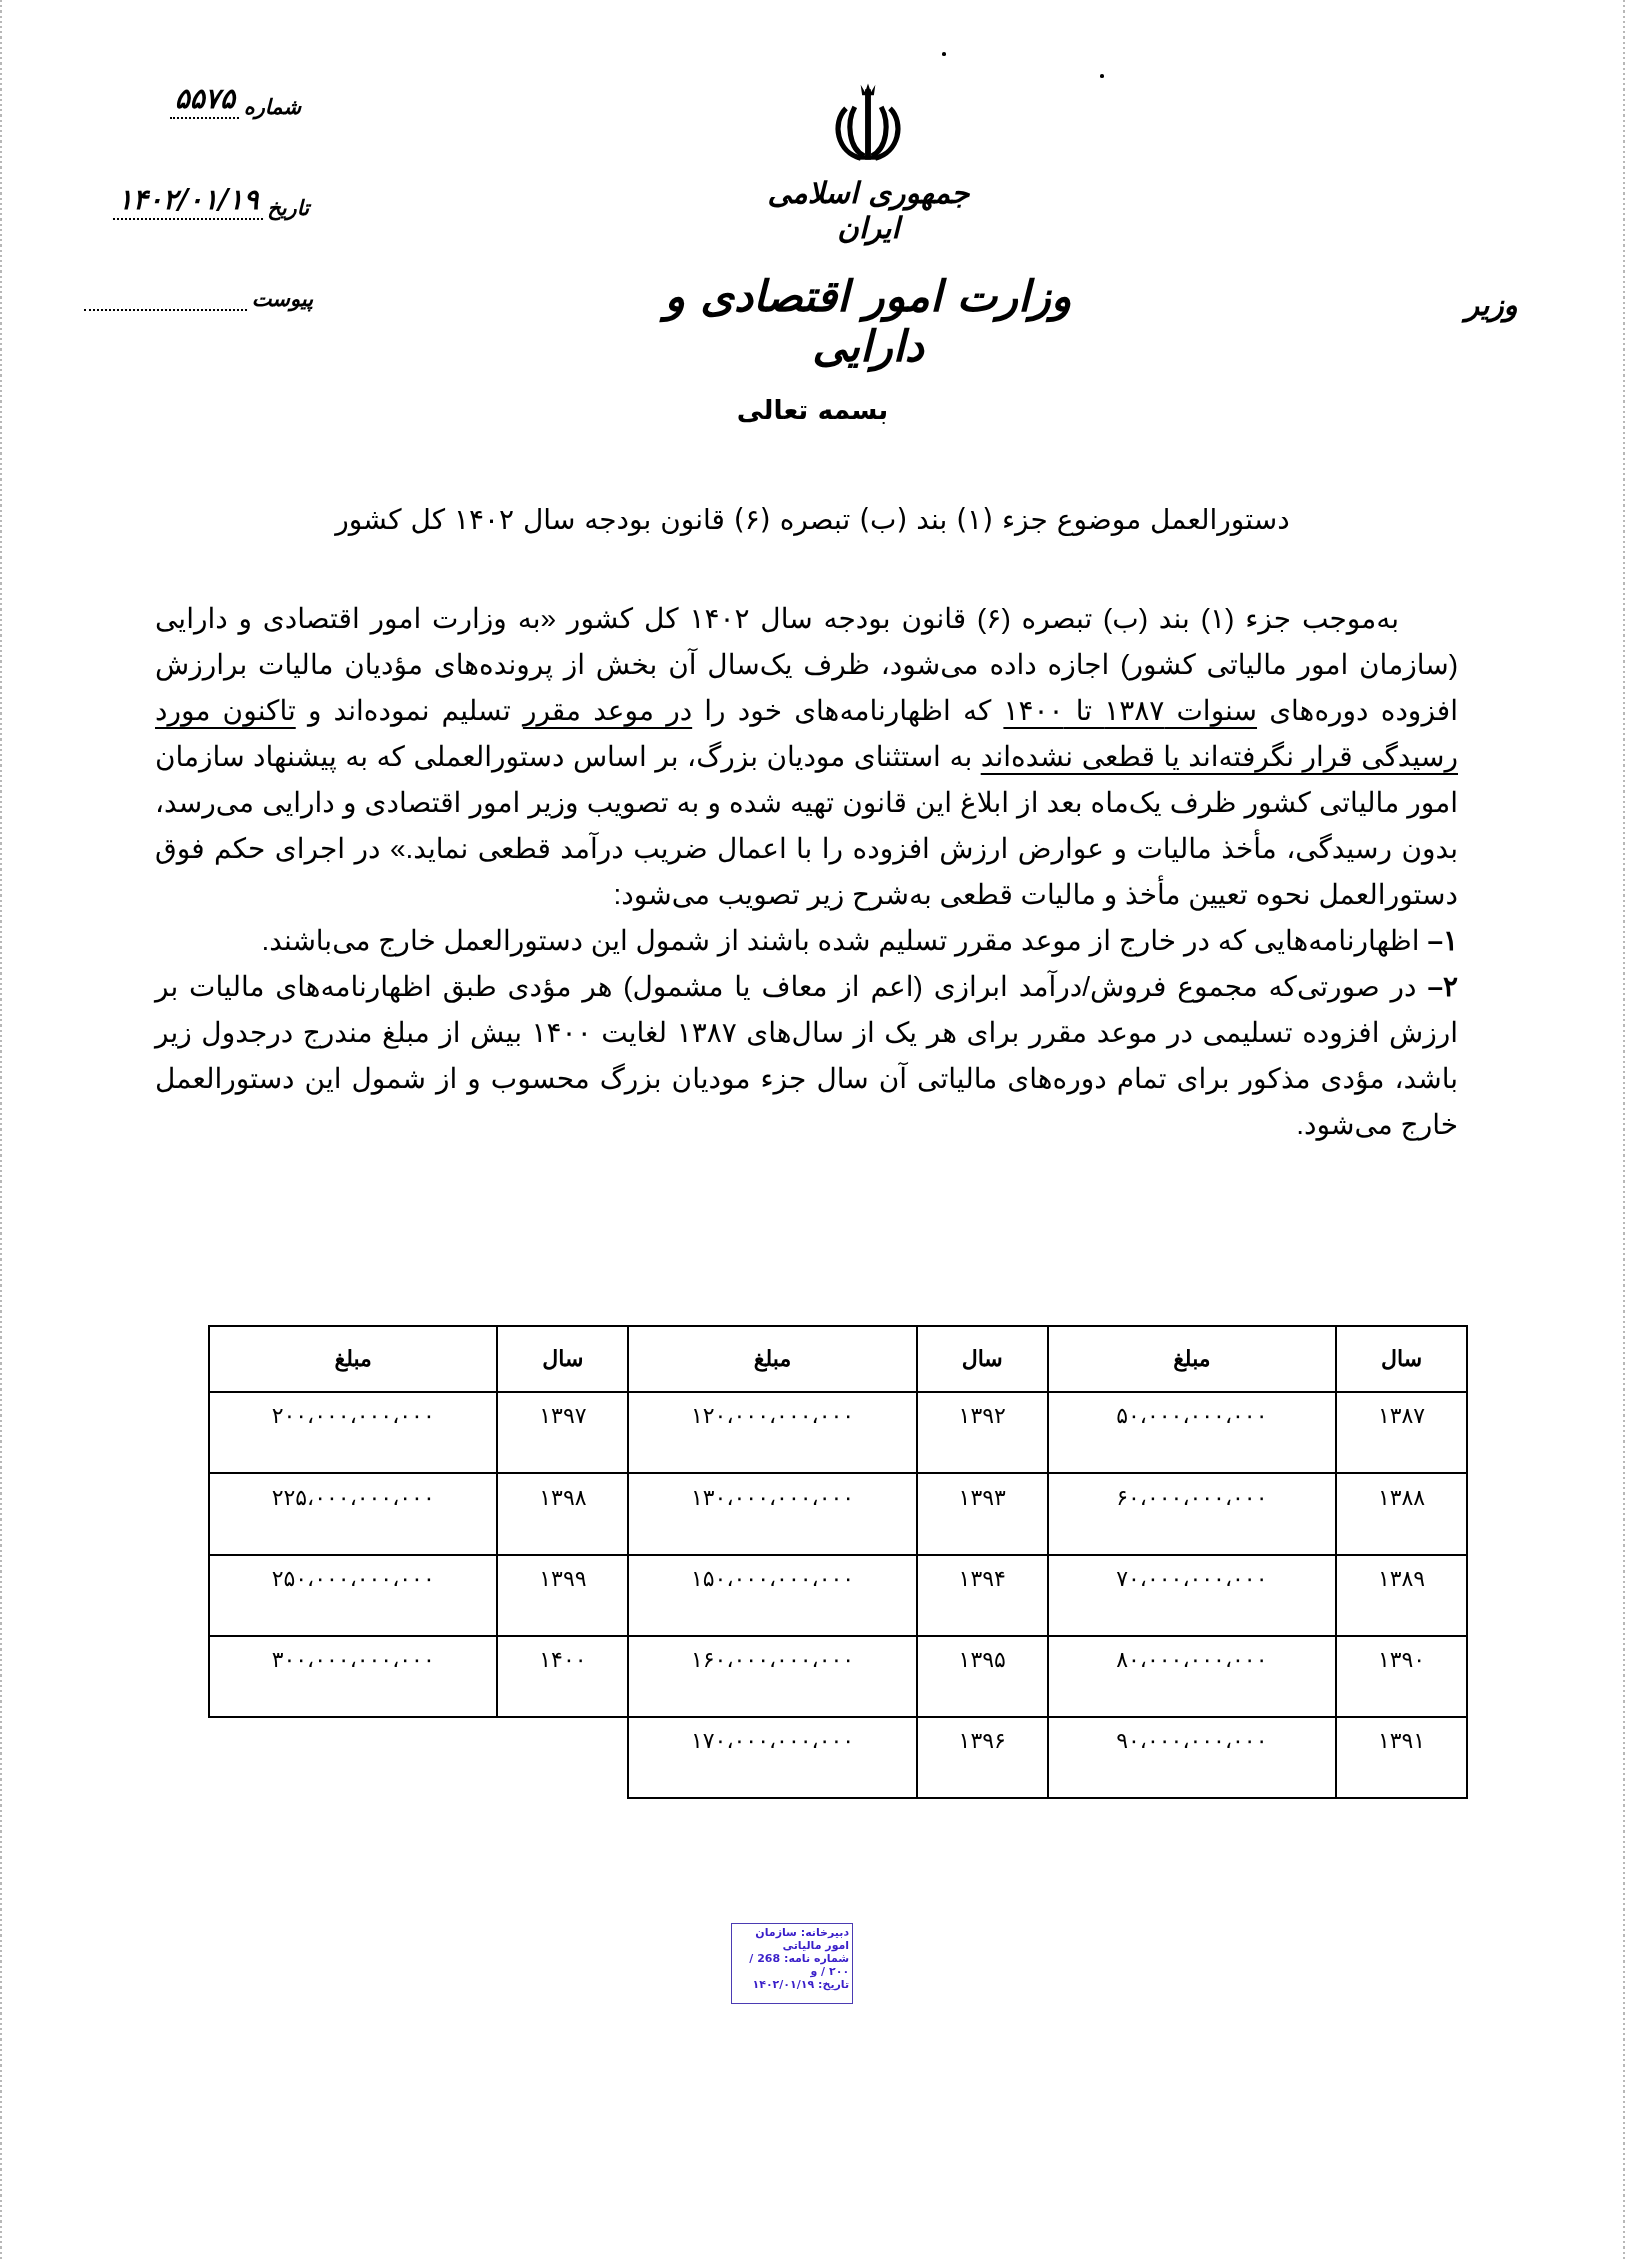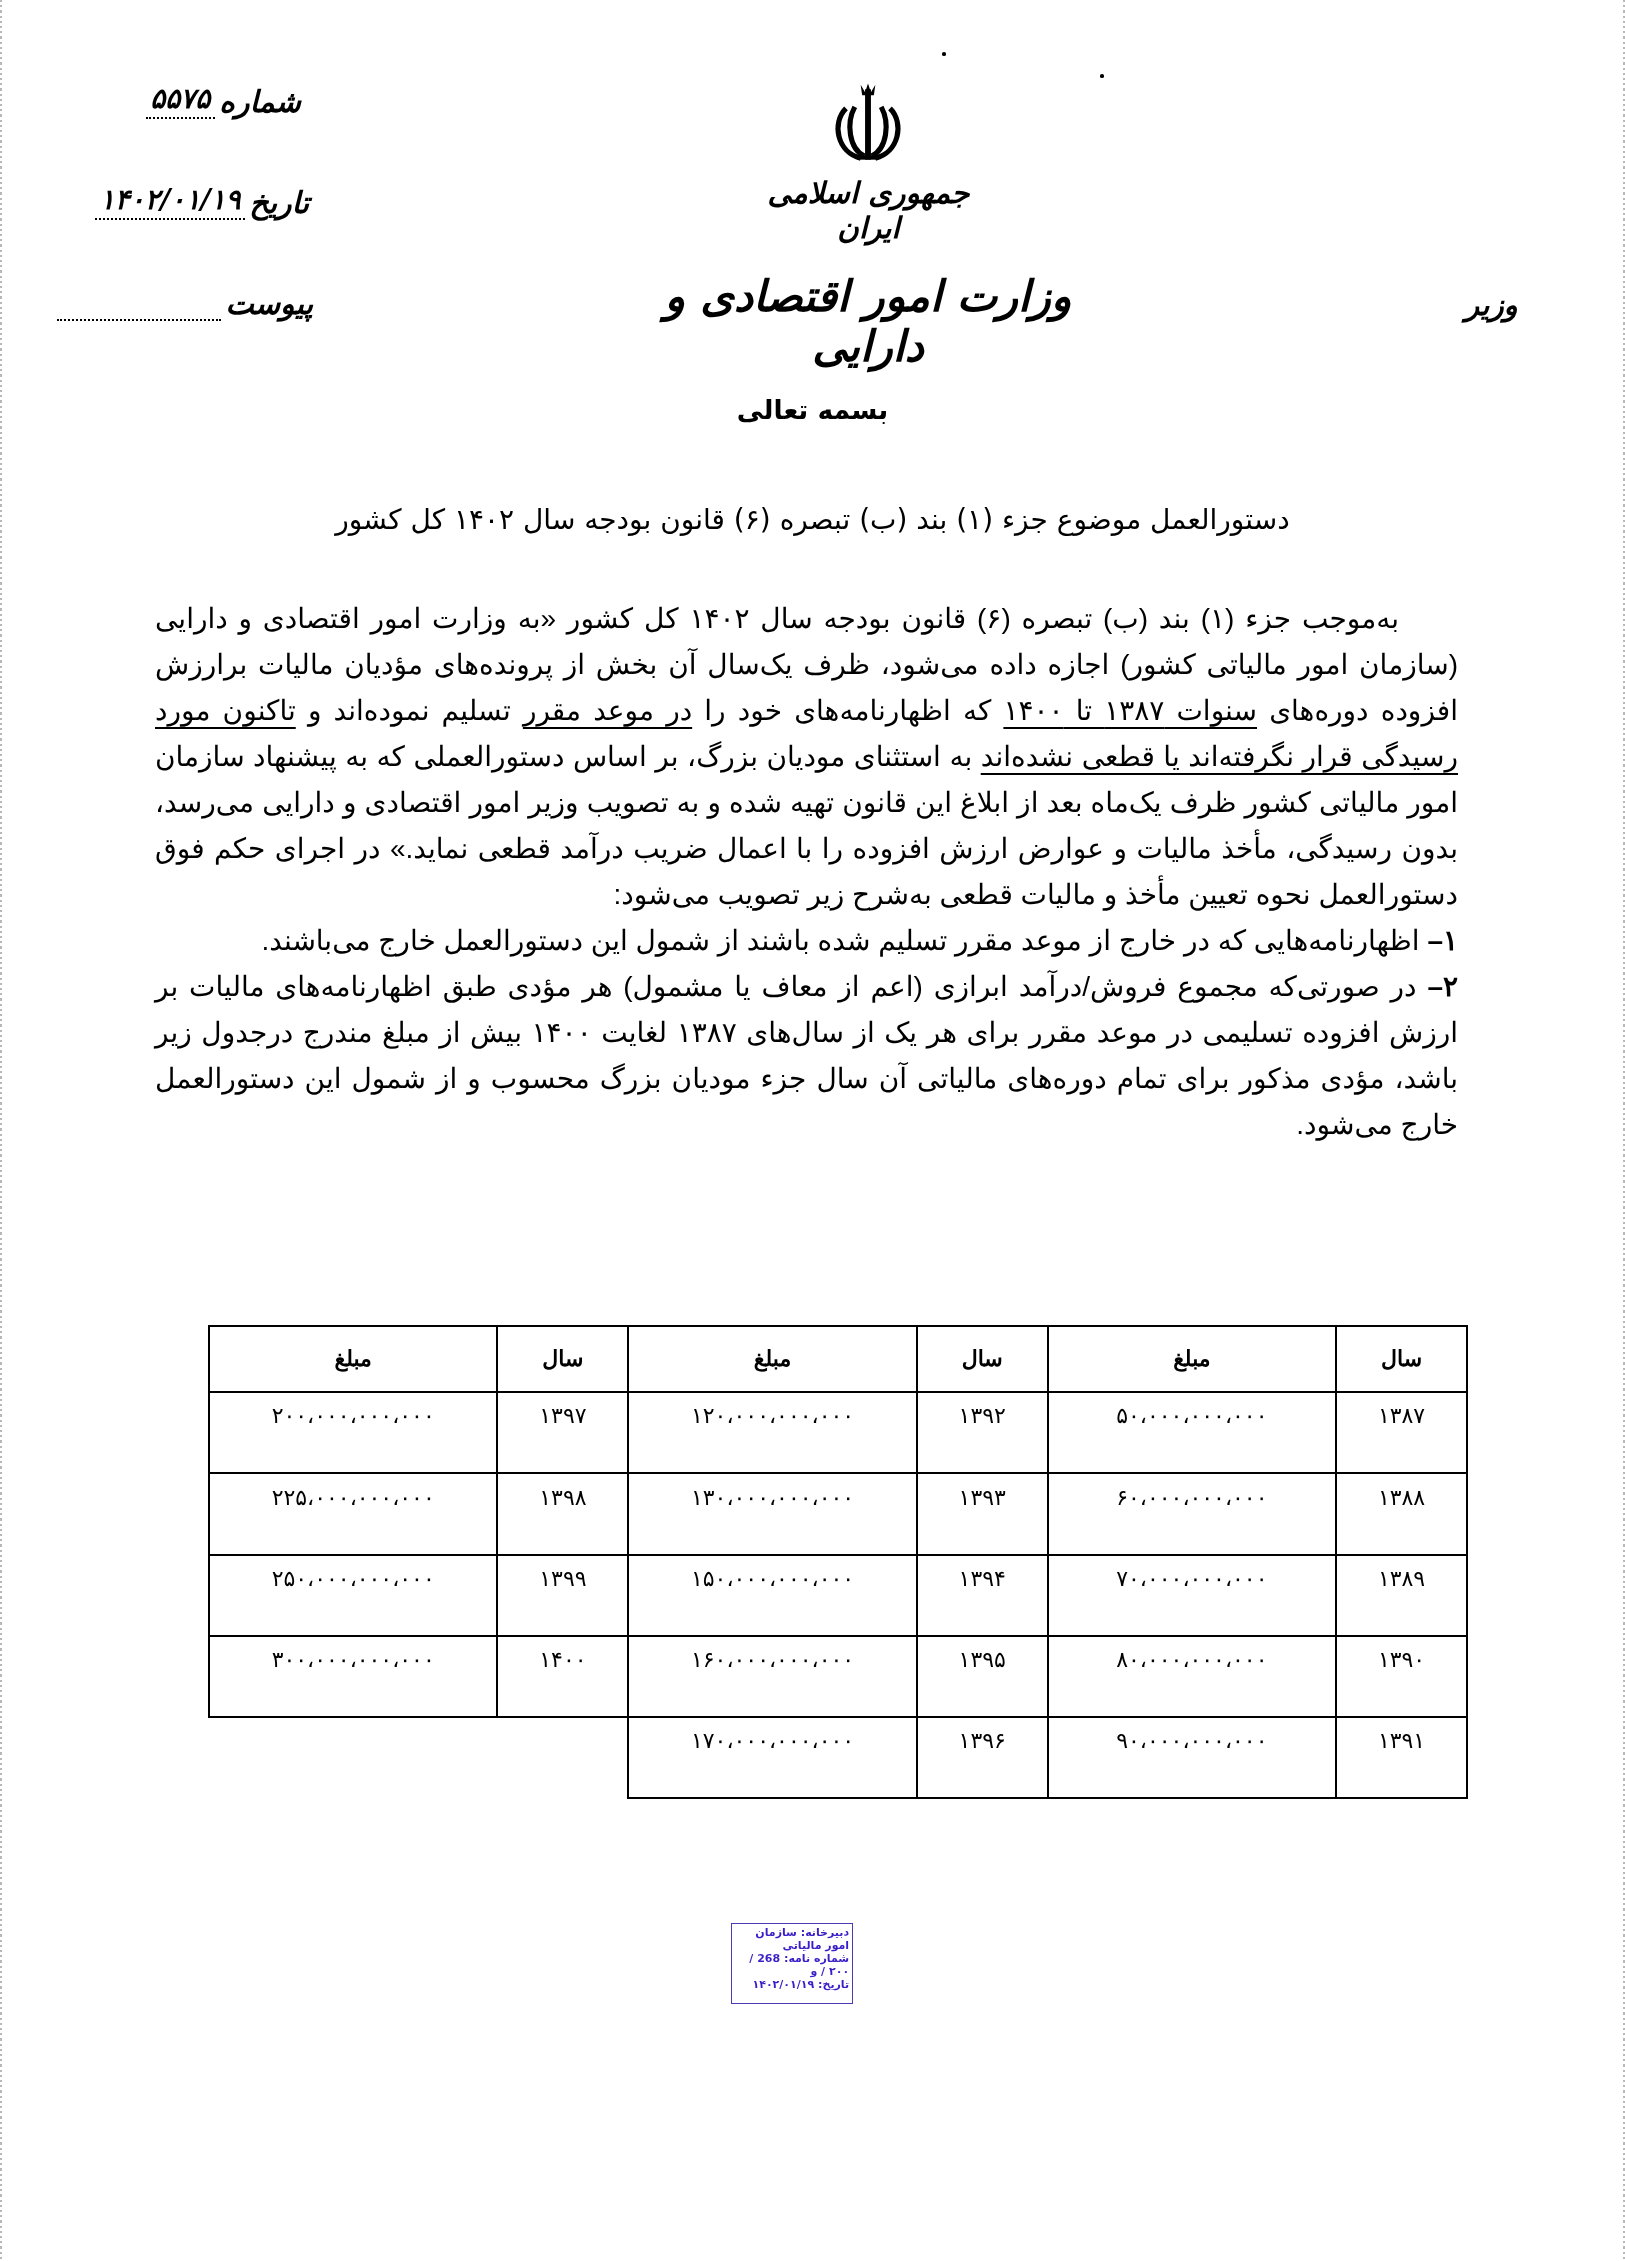--- a/index.html
+++ b/index.html
@@ -11,21 +11,21 @@
       position: absolute; top: 0; bottom: 0; width: 2.2px;
       background: repeating-linear-gradient(#888 0 2.2px, transparent 2.2px 5.2px);
       opacity: .6;
     }
     .scanedge.left { left: 0; }
     .scanedge.right { right: 0; }
 
     
     .meta { position: absolute; left: 88px; direction: rtl; display: flex; align-items: flex-end; gap: 4.4px;
       font-family: "DejaVu Serif", serif; font-style: italic; font-weight: bold; }
-    .meta .lbl { font-size: 30px; }
+    .meta .lbl { font-size: 21px; }
     .meta .val { font-size: 28px; letter-spacing: 1.5px; border-bottom: 2.9px dotted #000; padding: 0 4.4px 1.5px 4.4px; min-width: 44px; }
     #meta-number { top: 82px; width: 213px; }
     #meta-date { top: 183px; width: 221px; }
     #meta-attach { top: 286px; width: 225px; }
     #meta-attach .val { min-width: 155px; }
 
     
     .emblem { position: absolute; left: 824px; top: 79px; width: 88px; height: 88px; }
     .republic { position: absolute; left: 736px; top: 175px; width: 265px; text-align: center;
       direction: rtl; font-family: "DejaVu Serif", serif; font-style: italic; font-weight: bold; font-size: 29.4px; }

